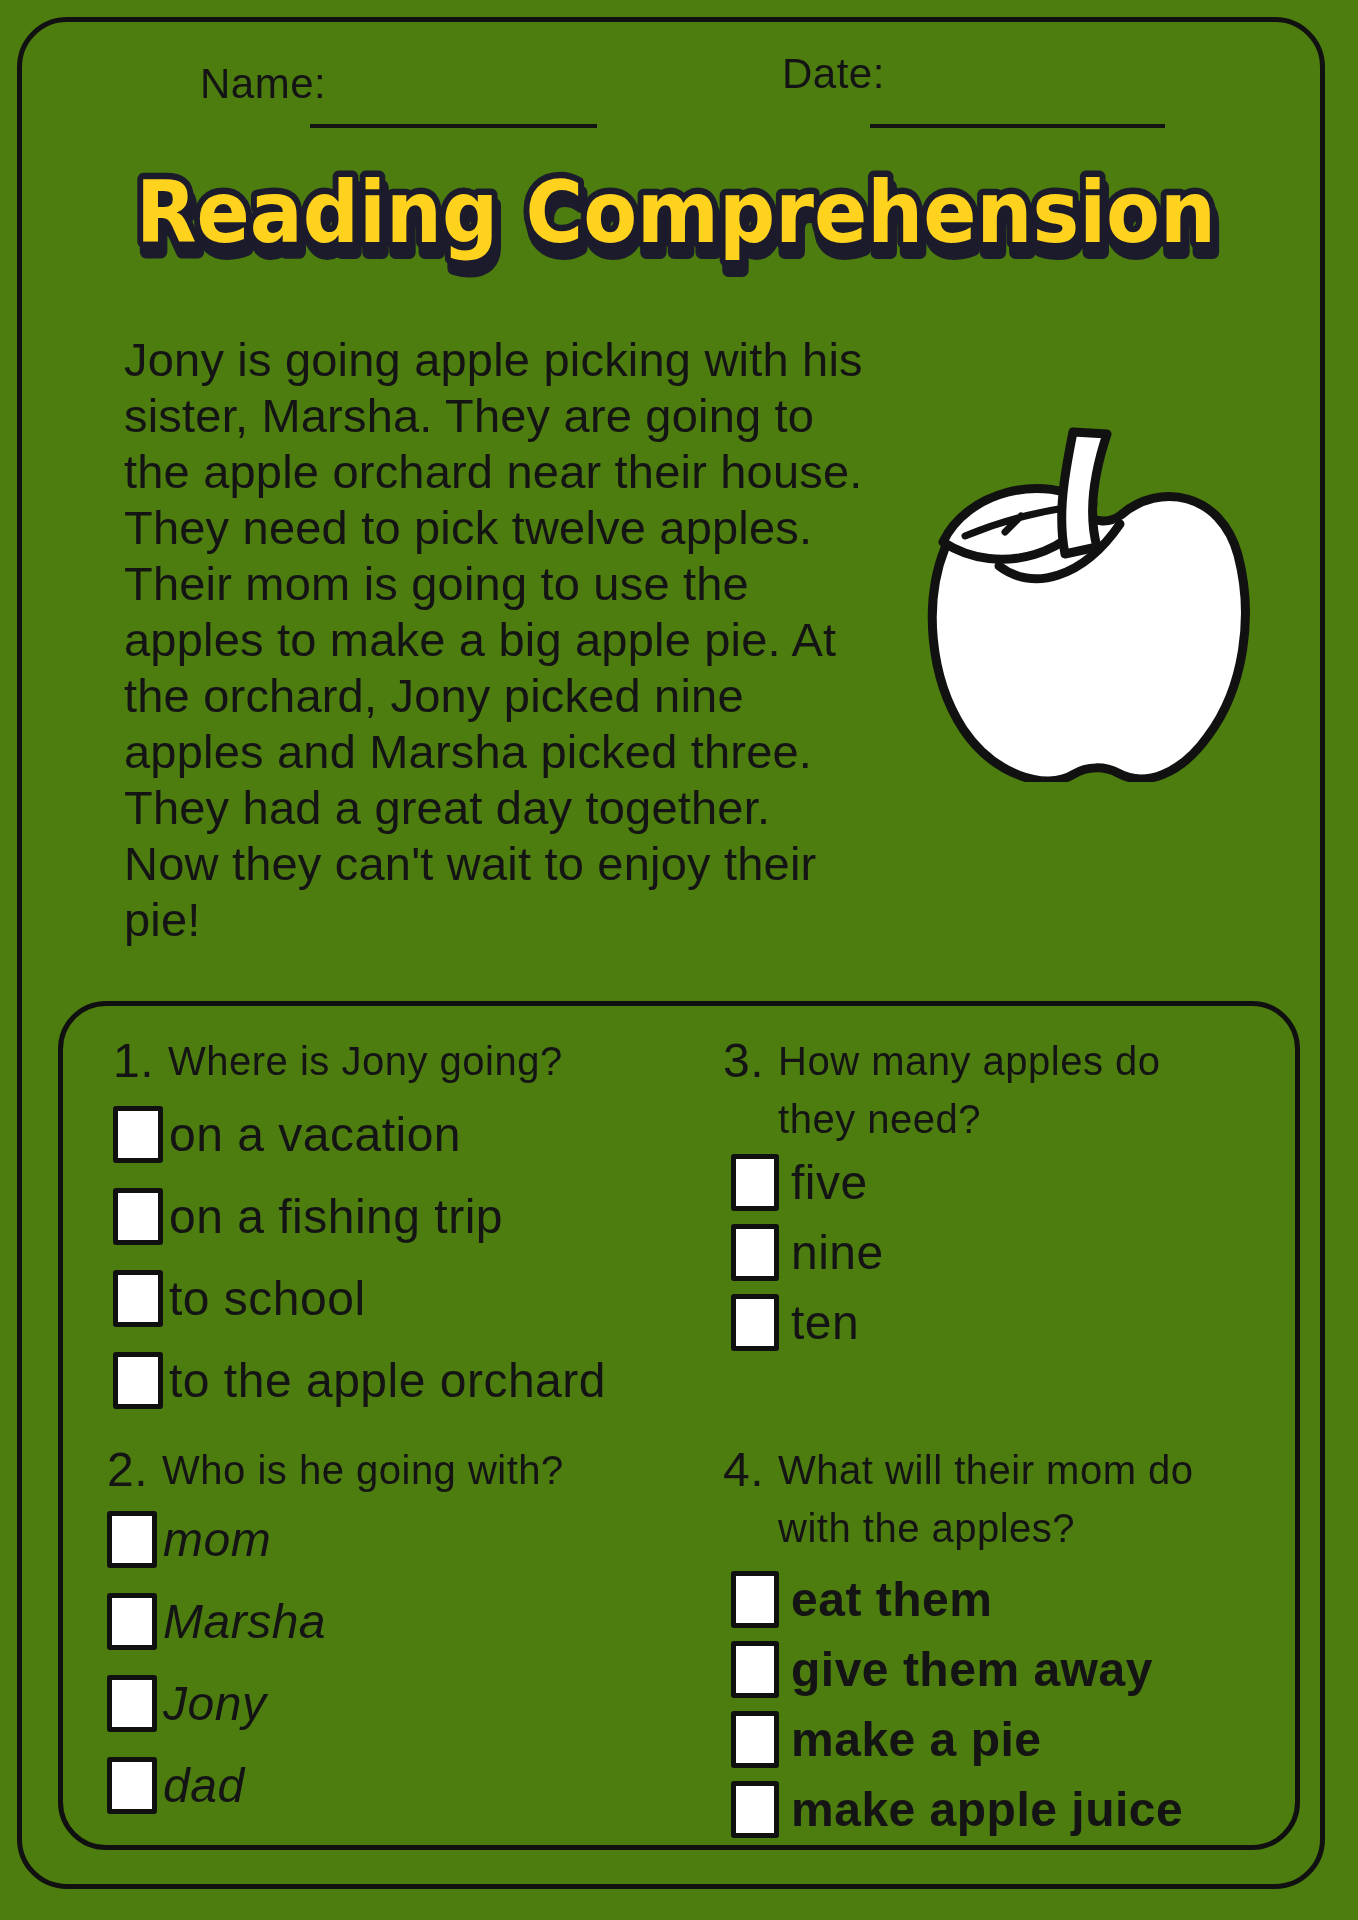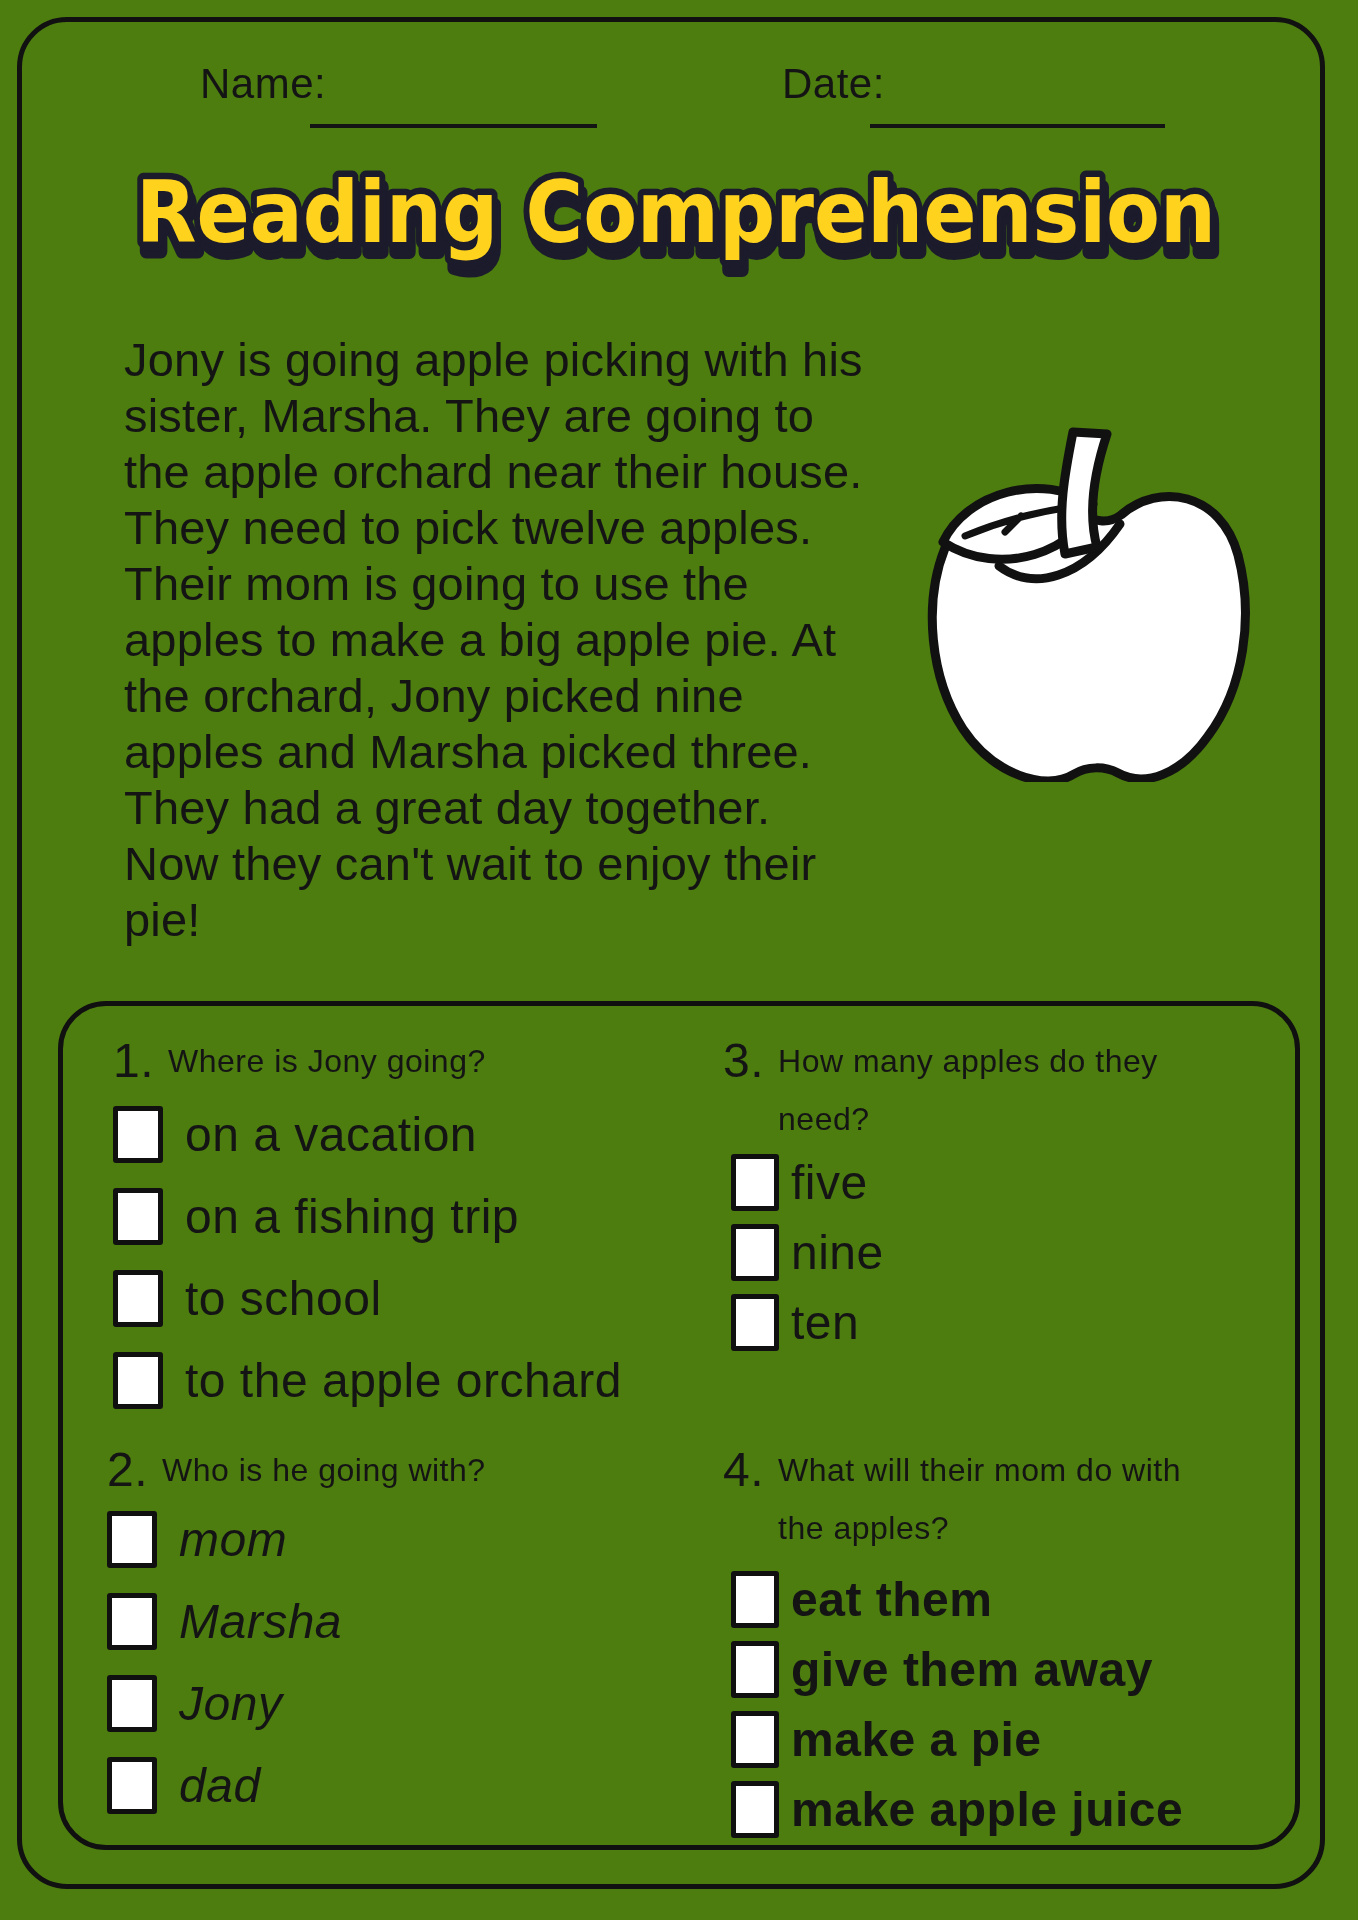--- a/index.html
+++ b/index.html
@@ -23,21 +23,21 @@
   
   .hdr-label {
     position: absolute;
     font-size: 42px;
     line-height: 48px;
     letter-spacing: 0.5px;
     color: #141414;
     white-space: nowrap;
   }
   .name-label { left: 200px; top: 60px; }
-  .date-label { left: 782px; top: 60px; }
+  .date-label { left: 782px; top: 50px; }
   .write-line {
     position: absolute;
     height: 0;
     border-bottom: 4px solid #141414;
   }
   .name-line { left: 310px; top: 124px; width: 287px; }
   .date-line { left: 870px; top: 124px; width: 295px; }
   
   .title-svg { position: absolute; left: 0; top: 142px; }
   .title-svg text {
@@ -79,32 +79,32 @@
   .q3 { left: 660px; top: 26px;  }
   .q4 { left: 660px; top: 435px; }
   .q-head { display: flex; align-items: flex-start; }
   .q-head .q-num {
     font-size: 48px; line-height: 58px;
     flex: none;
     margin-right: 14px;
     letter-spacing: 0.5px;
   }
   .q-head .q-prompt {
-    font-size: 32px; line-height: 58px;
+    font-size: 40px; line-height: 58px;
     letter-spacing: 0.5px;
   }
   .col-r .q-num { min-width: 40px; }
   .col-r .q-prompt { width: 450px; }
   .opts { margin: 0; }
   .q1 .opts { margin-top: 16px; }
   .q2 .opts { margin-top: 12px; font-style: italic; }
   .q3 .opts { margin-top: 6px;  }
   .q4 .opts { margin-top: 14px; font-weight: bold;  }
   .opt { display: flex; align-items: center; height: 57px; }
-  .col-l .opt { gap: 22px; margin-bottom: 25px; align-items: center; }
+  .col-l .opt { gap: 6px; margin-bottom: 25px; align-items: center; }
   .col-r .opt { gap: 12px; margin-bottom: 13px; padding-left: 8px; }
   .cb {
     width: 50px; height: 57px;
     box-sizing: border-box;
     border: 5px solid #101010;
     border-radius: 3px;
     background: #ffffff;
     flex: none;
   }
   .col-r .cb { width: 48px; }

